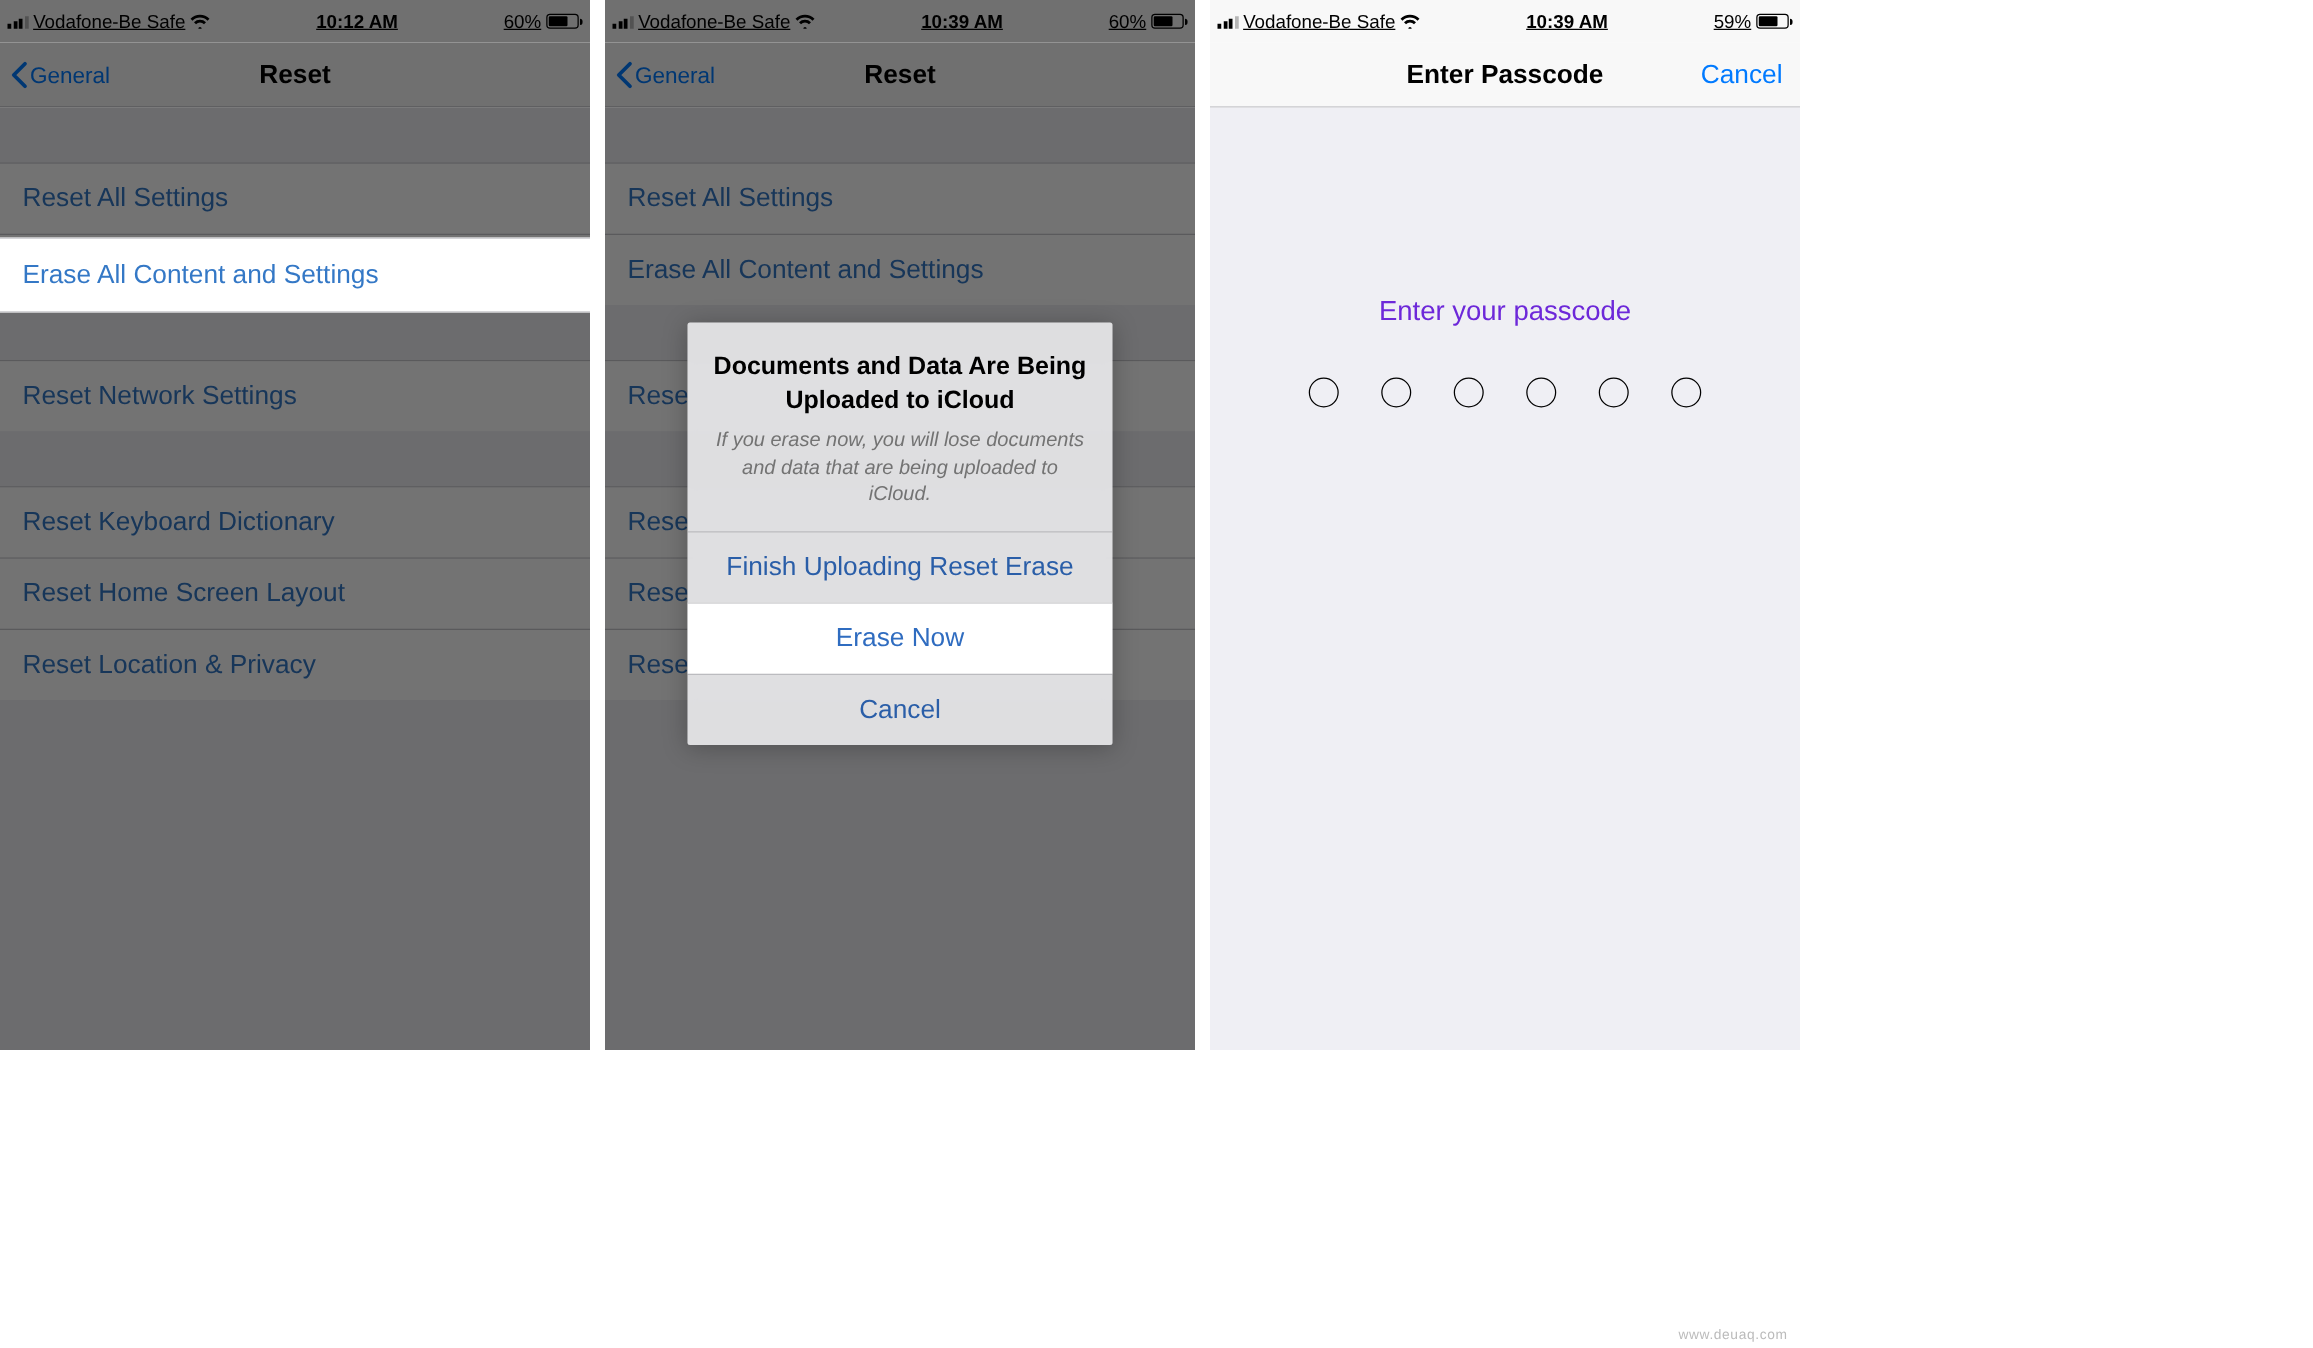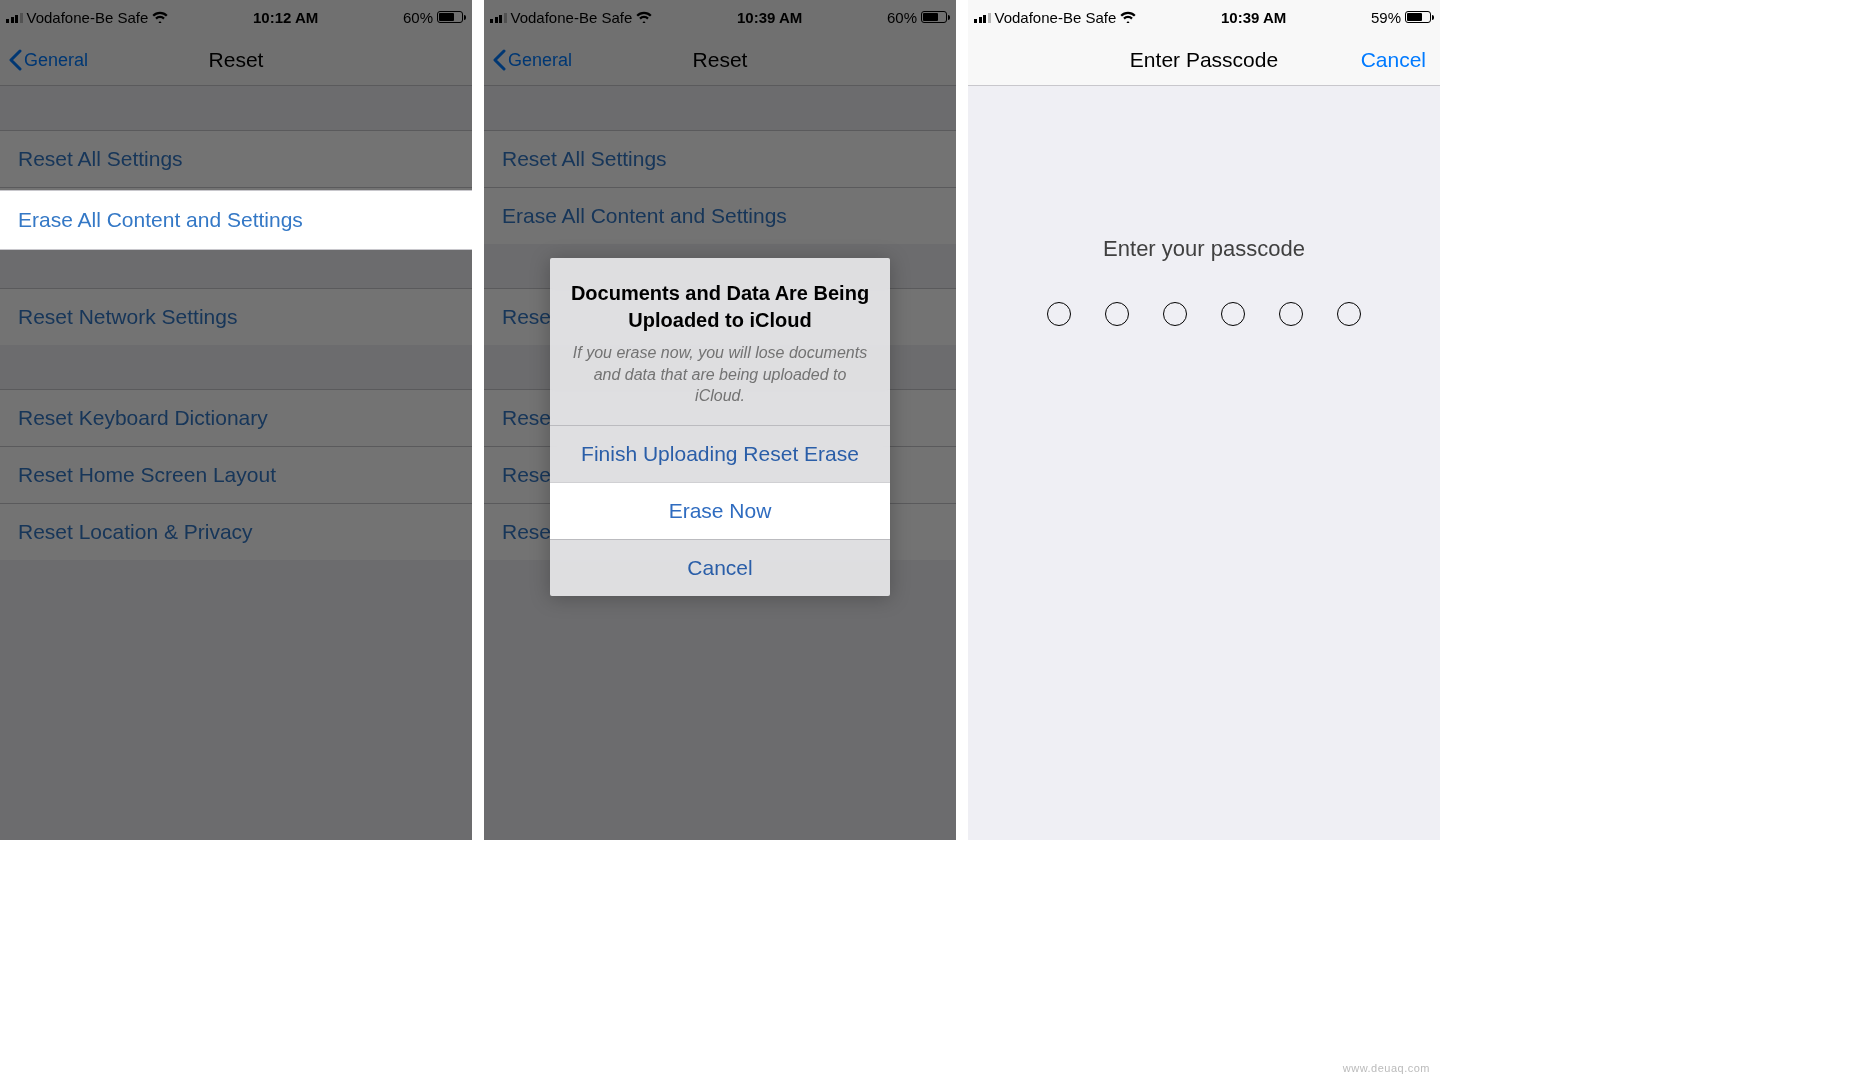--- a/index.html
+++ b/index.html
@@ -23,20 +23,21 @@
   
   .status-bar {
     height: 26px;
     display: flex;
     align-items: center;
     justify-content: space-between;
     padding: 17px 6px;
     font-size: 15px;
     font-weight: 500;
     background: #f8f8f8;
+    text-decoration: underline;
   }
   .sb-left { display:flex; align-items:center; gap:4px; }
   .sb-right { display:flex; align-items:center; gap:4px; }
   .signal { display:flex; align-items:flex-end; gap:1.5px; height:12px; }
   .signal .bar { width:3px; background:#000; }
   .signal .b1{height:4px;} .signal .b2{height:6px;} .signal .b3{height:8px;} .signal .b4{height:10px; background:#b6b6b6;}
   .wifi-icon svg { display:block; }
   .battery {
     display:inline-flex; align-items:center;
   }
@@ -53,21 +54,21 @@
     display:flex;
     align-items:center;
     position:relative;
     padding: 0 8px;
   }
   .nav-back {
     display:flex; align-items:flex-end; color:#007aff; font-size:18px;
   }
   .chevron-back { margin-right:2px; display:flex; }
   .nav-title {
-    position:absolute; left:0; right:0; text-align:center; font-weight:400; font-size:21px; color:#000; pointer-events:none;
+    position:absolute; left:0; right:0; text-align:center; font-weight:700; font-size:21px; color:#000; pointer-events:none;
   }
   .nav-action-right {
     position:absolute; right:14px; color:#007aff; font-size:21px;
   }
   
   .content {
     background:#efeff4;
     height: calc(100% - 78px);
     position:relative;
   }
@@ -112,21 +113,21 @@
     color:#2f6cc0;
   }
   
   .passcode-screen .nav-bar { background:#f8f8f8; }
   .passcode-body {
     background:#efeff4;
     height: calc(100% - 78px);
     display:flex; flex-direction:column; align-items:center;
     padding-top: 150px;
   }
-  .pc-prompt { font-size:22px; color:#404040; margin-bottom:40px; }
+  .pc-prompt { font-size:22px; color:#6d28d9; margin-bottom:40px; }
   .pc-dots { display:flex; gap:34px; }
   .pc-dot {
     width:24px; height:24px; border:1.8px solid #000; border-radius:50%;
   }
   .watermark {
     position:absolute; bottom:4px; right: 420px; font-size:11px; color:#bbb; letter-spacing:0.5px;
   }
 </style>
 </head>
 <body>

